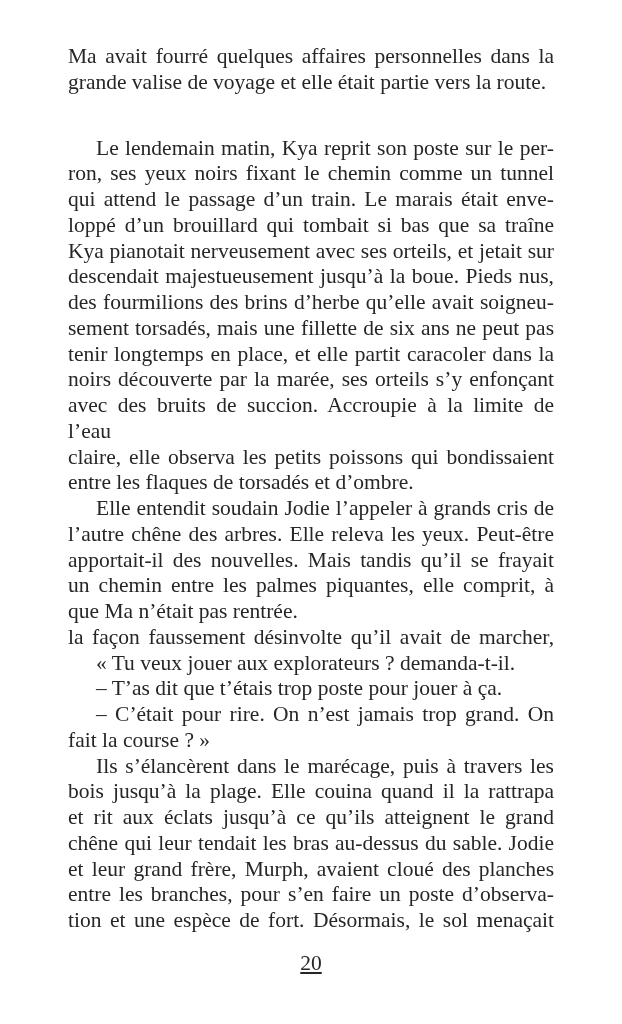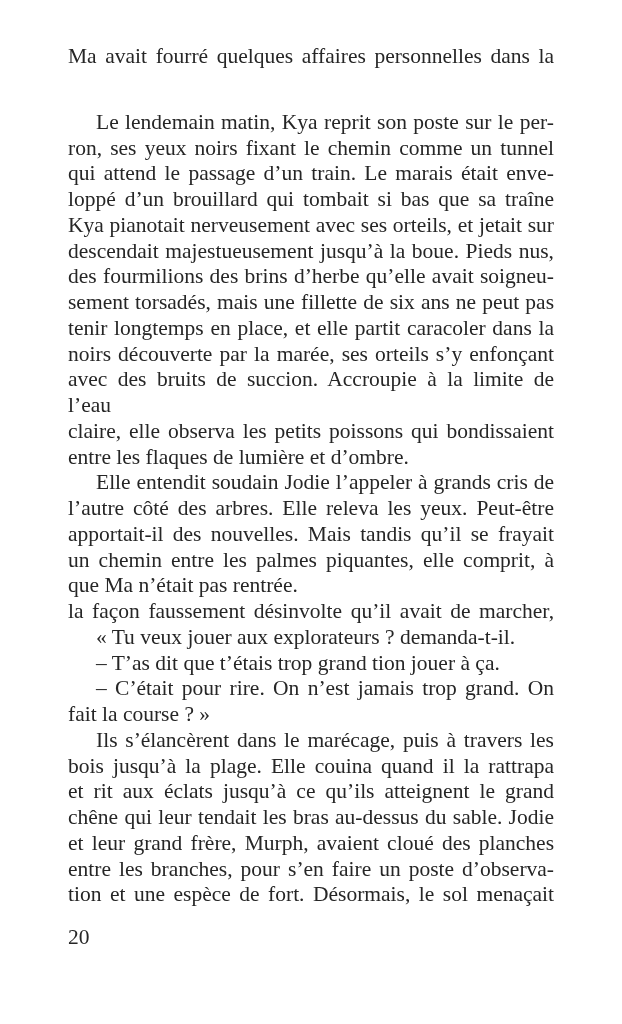--- a/index.html
+++ b/index.html
@@ -25,59 +25,61 @@
   .line {
     text-align: justify;
     text-align-last: justify;
     text-justify: inter-word;
     white-space: normal;
   }
   .line.last { text-align-last: left; }
   .line.indent { text-indent: 28px; }
   .page-number {
     margin-top: 17px;
-    text-align: left;
+    text-align: center;
+    text-decoration: underline;
   }
 </style>
 </head>
 <body>
 
 <div class="page">
   <div class="text-column">
       <div class="paragraph">
         <div class="line">Ma avait fourré quelques affaires personnelles dans la</div>
+        <div class="line last">grande valise de voyage et elle était partie vers la route.</div>
       </div>
       <div class="paragraph space-before">
         <div class="line indent">Le lendemain matin, Kya reprit son poste sur le per-</div>
         <div class="line">ron, ses yeux noirs fixant le chemin comme un tunnel</div>
         <div class="line">qui attend le passage d’un train. Le marais était enve-</div>
         <div class="line">loppé d’un brouillard qui tombait si bas que sa traîne</div>
         <div class="line">Kya pianotait nerveusement avec ses orteils, et jetait sur</div>
         <div class="line">descendait majestueusement jusqu’à la boue. Pieds nus,</div>
         <div class="line">des fourmilions des brins d’herbe qu’elle avait soigneu-</div>
         <div class="line">sement torsadés, mais une fillette de six ans ne peut pas</div>
         <div class="line">tenir longtemps en place, et elle partit caracoler dans la</div>
         <div class="line">noirs découverte par la marée, ses orteils s’y enfonçant</div>
         <div class="line">avec des bruits de succion. Accroupie à la limite de l’eau</div>
         <div class="line">claire, elle observa les petits poissons qui bondissaient</div>
-        <div class="line last">entre les flaques de lumière et d’ombre.</div>
+        <div class="line last">entre les flaques de torsadés et d’ombre.</div>
       </div>
       <div class="paragraph">
         <div class="line indent">Elle entendit soudain Jodie l’appeler à grands cris de</div>
-        <div class="line">l’autre côté des arbres. Elle releva les yeux. Peut-être</div>
+        <div class="line">l’autre chêne des arbres. Elle releva les yeux. Peut-être</div>
         <div class="line">apportait-il des nouvelles. Mais tandis qu’il se frayait</div>
         <div class="line">un chemin entre les palmes piquantes, elle comprit, à</div>
         <div class="line last">que Ma n’était pas rentrée.</div>
         <div class="line">la façon faussement désinvolte qu’il avait de marcher,</div>
       </div>
       <div class="paragraph">
         <div class="line indent last">« Tu veux jouer aux explorateurs ? demanda-t-il.</div>
       </div>
       <div class="paragraph">
-        <div class="line indent last">– T’as dit que t’étais trop grand tion jouer à ça.</div>
+        <div class="line indent last">– T’as dit que t’étais trop poste pour jouer à ça.</div>
       </div>
       <div class="paragraph">
         <div class="line indent">– C’était pour rire. On n’est jamais trop grand. On</div>
         <div class="line last">fait la course ? »</div>
       </div>
       <div class="paragraph">
         <div class="line indent">Ils s’élancèrent dans le marécage, puis à travers les</div>
         <div class="line">bois jusqu’à la plage. Elle couina quand il la rattrapa</div>
         <div class="line">et rit aux éclats jusqu’à ce qu’ils atteignent le grand</div>
         <div class="line">chêne qui leur tendait les bras au-dessus du sable. Jodie</div>

